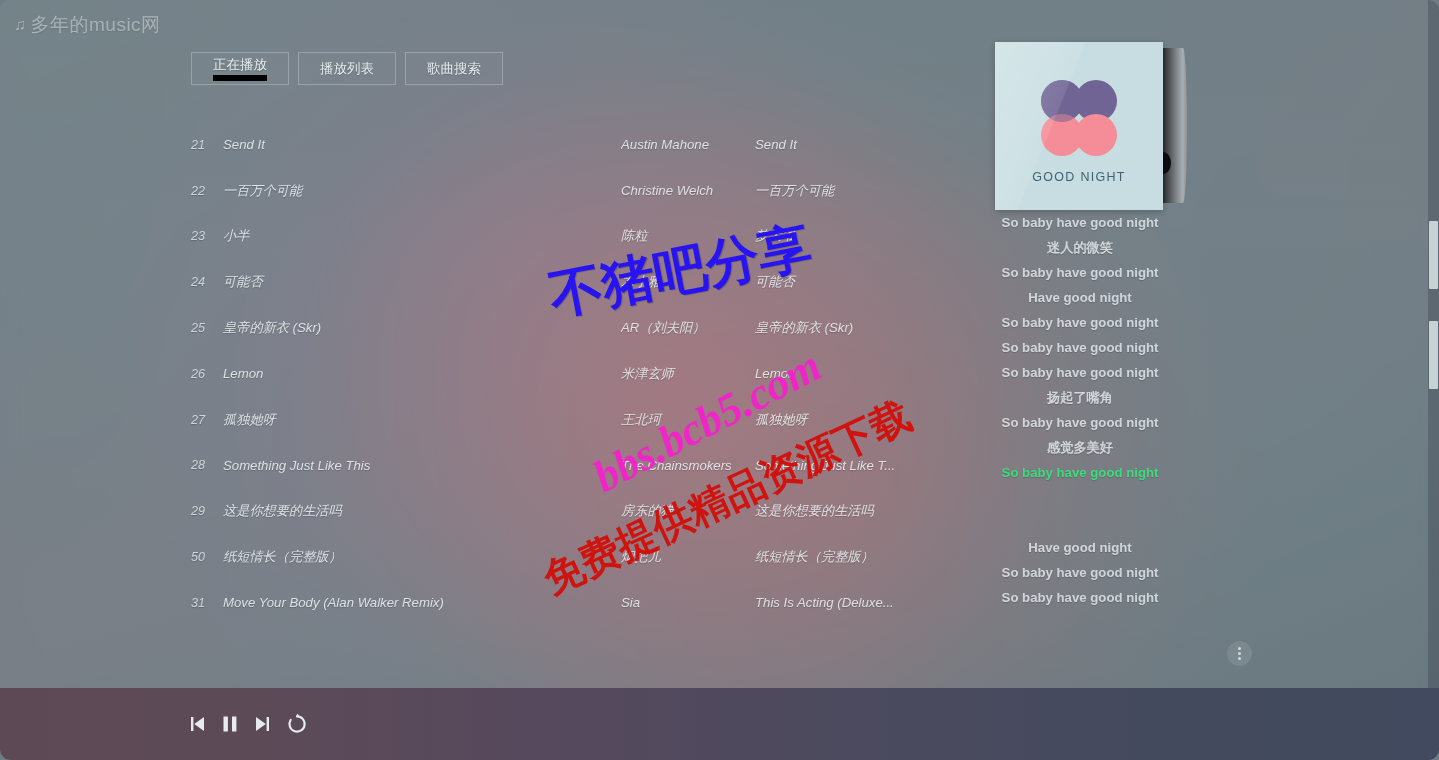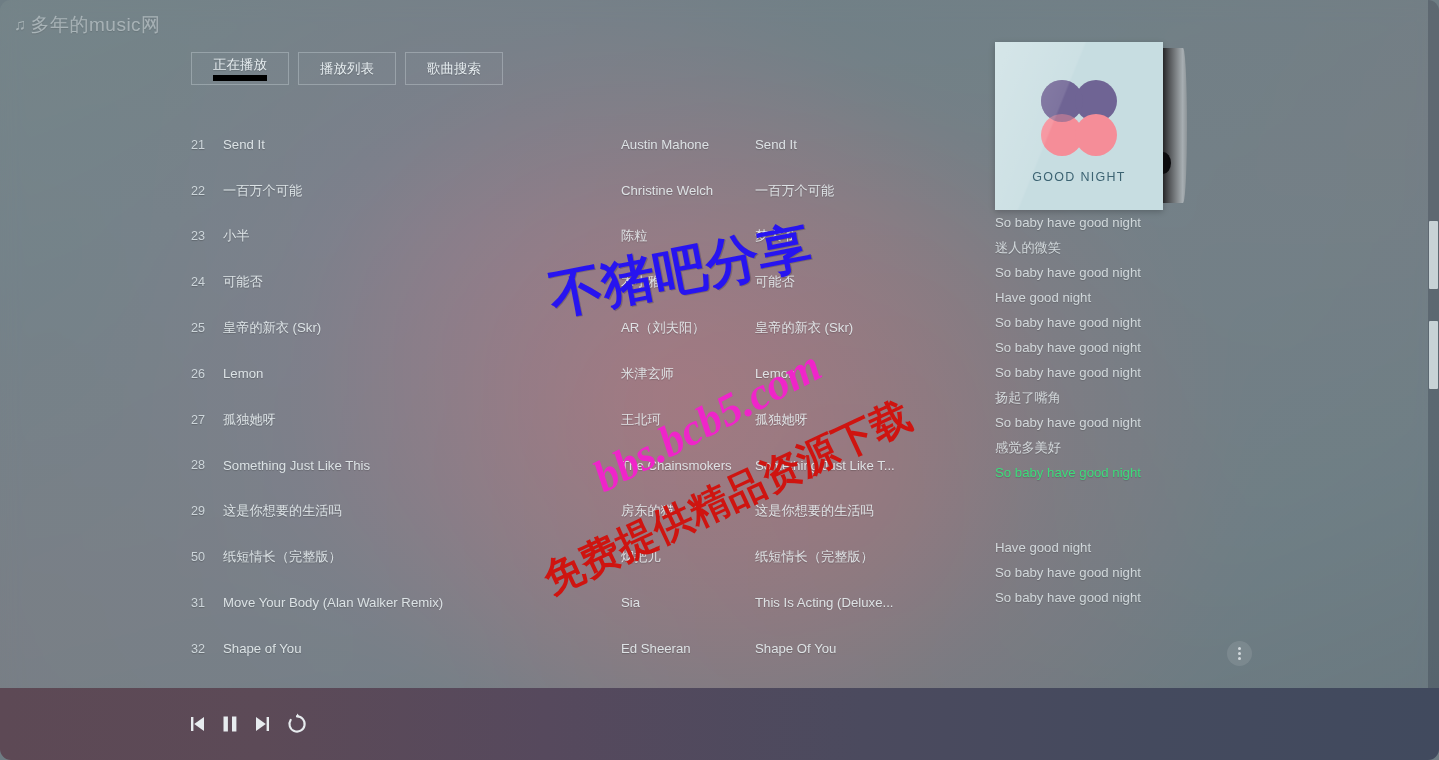--- a/index.html
+++ b/index.html
@@ -57,20 +57,21 @@
     cursor:pointer;
     text-shadow:0 1px 1px rgba(0,0,0,.18);
   }
   .tab:last-child{margin-right:8px;}
   .tab.active span{border-bottom:6px solid #000000;padding-bottom:1px;}
 
   
   .playlist{
     position:absolute;left:191px;top:122px;
     width:720px;
+    font-style:italic;
   }
   .track{
     height:45.8px;
     display:flex;align-items:center;
     font-size:13.2px;
     color:rgba(235,241,244,.88);
     text-shadow:0 1px 1px rgba(0,0,0,.20);
     cursor:pointer;
   }
   .track .idx{width:32px;color:rgba(228,236,240,.80);font-size:12.6px;}
@@ -118,20 +119,22 @@
   .cover-title{
     position:absolute;left:0;right:0;top:128px;
     text-align:center;font-size:12.5px;letter-spacing:1.3px;
     color:#3c6372;
   }
 
   .lyrics{
     position:absolute;left:995px;top:210px;
     width:170px;height:430px;
     overflow:hidden;
+    text-align:center;
+    font-weight:bold;
   }
   .lyric-line{
     font-size:13.2px;line-height:25px;
     color:rgba(233,240,243,.80);
     text-shadow:0 1px 1px rgba(0,0,0,.18);
     white-space:nowrap;
   }
   .lyric-line.cur{color:#3ddc7a;}
   .lyric-line.blank{color:transparent;}
 
@@ -268,26 +271,20 @@
         <div class="idx">50</div>
         <div class="title">纸短情长（完整版）</div>
         <div class="artist">烟把儿</div>
         <div class="album">纸短情长（完整版）</div>
       </div>
       <div class="track">
         <div class="idx">31</div>
         <div class="title">Move Your Body (Alan Walker Remix)</div>
         <div class="artist">Sia</div>
         <div class="album">This Is Acting (Deluxe...</div>
-      </div>
-      <div class="track">
-        <div class="idx">32</div>
-        <div class="title">Shape of You</div>
-        <div class="artist">Ed Sheeran</div>
-        <div class="album">Shape Of You</div>
       </div>
     </div>
 
   <div class="right-panel">
     <div class="cd-wrap">
       <div class="cd-disc"></div>
       <div class="cd-hole"></div>
       <div class="cover">
         <div class="cover-logo">
           <i class="c1"></i>

